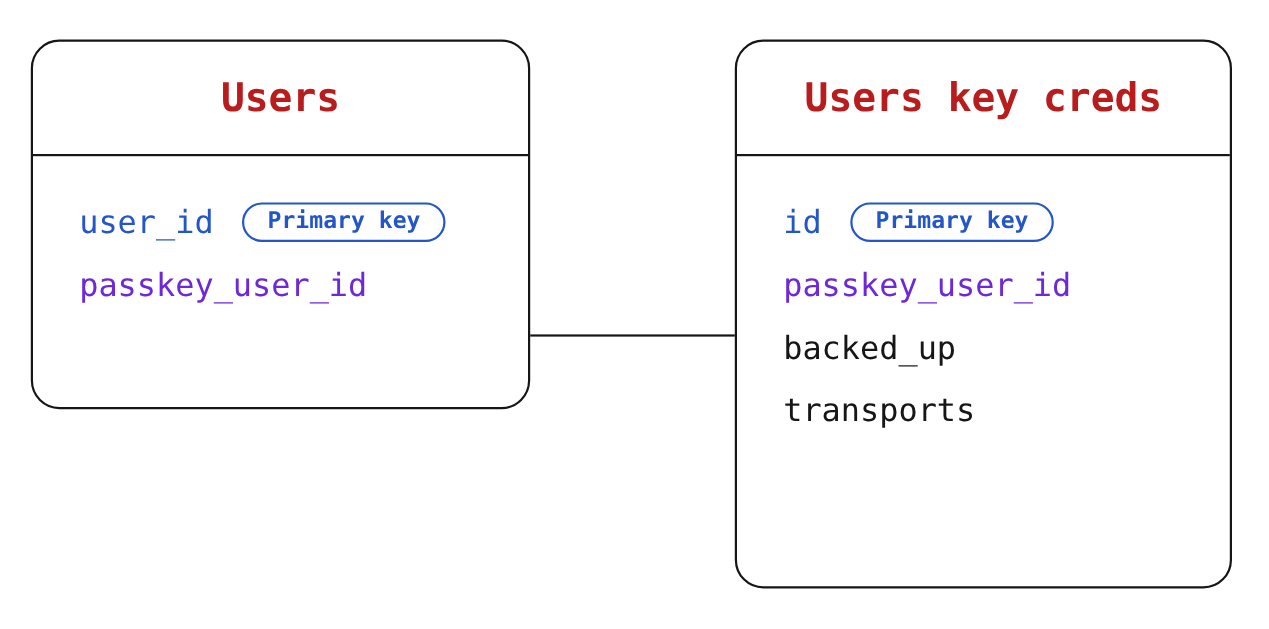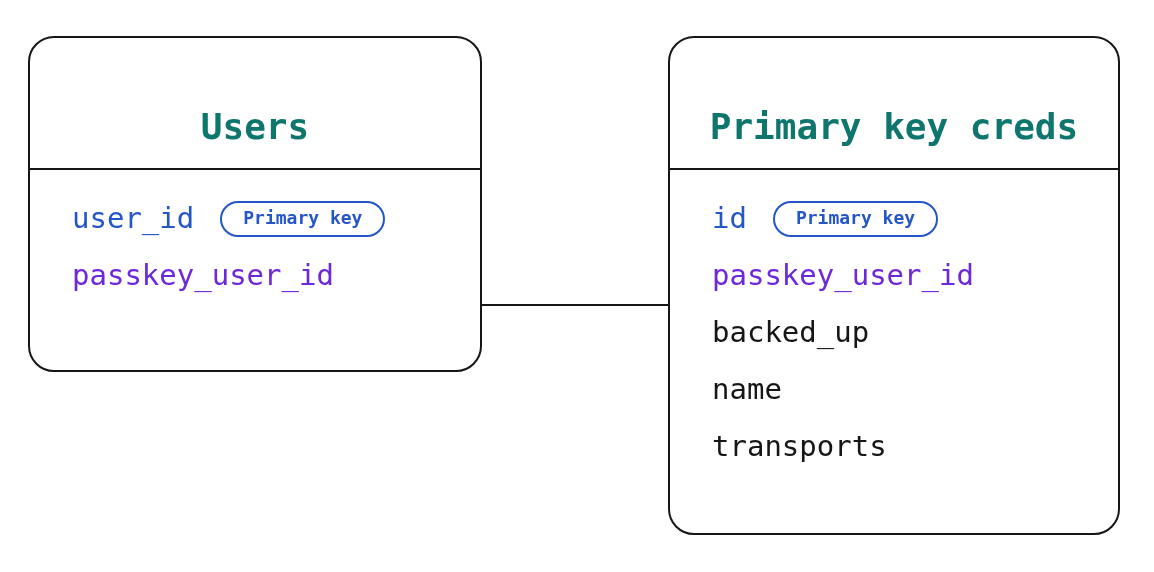--- a/index.html
+++ b/index.html
@@ -16,54 +16,53 @@
   }
   .table-card {
     position: absolute;
     background: #ffffff;
     border: 2px solid #161616;
     border-radius: 26px;
   }
   .table-card.users  { left: 28px;  top: 36px; width: 454px; height: 336px; }
   .table-card.creds  { left: 668px; top: 36px; width: 452px; height: 499px; }
   .table-header {
-    height: 86px;
+    height: 104px;
     border-bottom: 2px solid #161616;
     display: flex;
     align-items: center;
     justify-content: center;
     font-weight: bold;
     font-size: 36px;
-    color: #0f766e;
+    color: #b91c1c;
     white-space: nowrap;
-    margin-top: 46px;
   }
   .table-body { padding: 31px 0 0 42px; }
   .field-row {
     height: 57px;
     display: flex;
-    align-items: flex-start;
+    align-items: center;
     font-size: 29px;
     color: #161616;
     white-space: nowrap;
   }
   .field-row .fname.blue   { color: #2456c8; }
   .field-row .fname.orange { color: #6d28d9; }
   .pk-badge {
     display: inline-flex;
     align-items: center;
     justify-content: center;
     margin-left: 26px;
     height: 36px;
     padding: 0 21px 2px 21px;
     border: 2.5px solid #2456c8;
     border-radius: 999px;
     color: #2456c8;
     font-weight: bold;
-    font-size: 18px;
+    font-size: 21px;
     line-height: 1;
   }
   .connector {
     position: absolute;
     left: 482px; top: 304px;
     width: 186px; height: 2px;
     background: #161616;
   }
 </style>
 </head>
@@ -80,34 +79,31 @@
       </div>
       <div class="field-row">
         <span class="fname orange">passkey_user_id</span>
       </div>
     </div>
   </div>
 
   <div class="connector"></div>
 
   <div class="table-card creds">
-    <div class="table-header">Primary key creds</div>
+    <div class="table-header">Users key creds</div>
     <div class="table-body">
       <div class="field-row">
         <span class="fname blue">id</span>
         <span class="pk-badge">Primary key</span>
       </div>
       <div class="field-row">
         <span class="fname orange">passkey_user_id</span>
       </div>
       <div class="field-row">
         <span class="fname">backed_up</span>
       </div>
       <div class="field-row">
-        <span class="fname">name</span>
-      </div>
-      <div class="field-row">
         <span class="fname">transports</span>
       </div>
     </div>
   </div>
 
 </div>
 
 </body></html>

